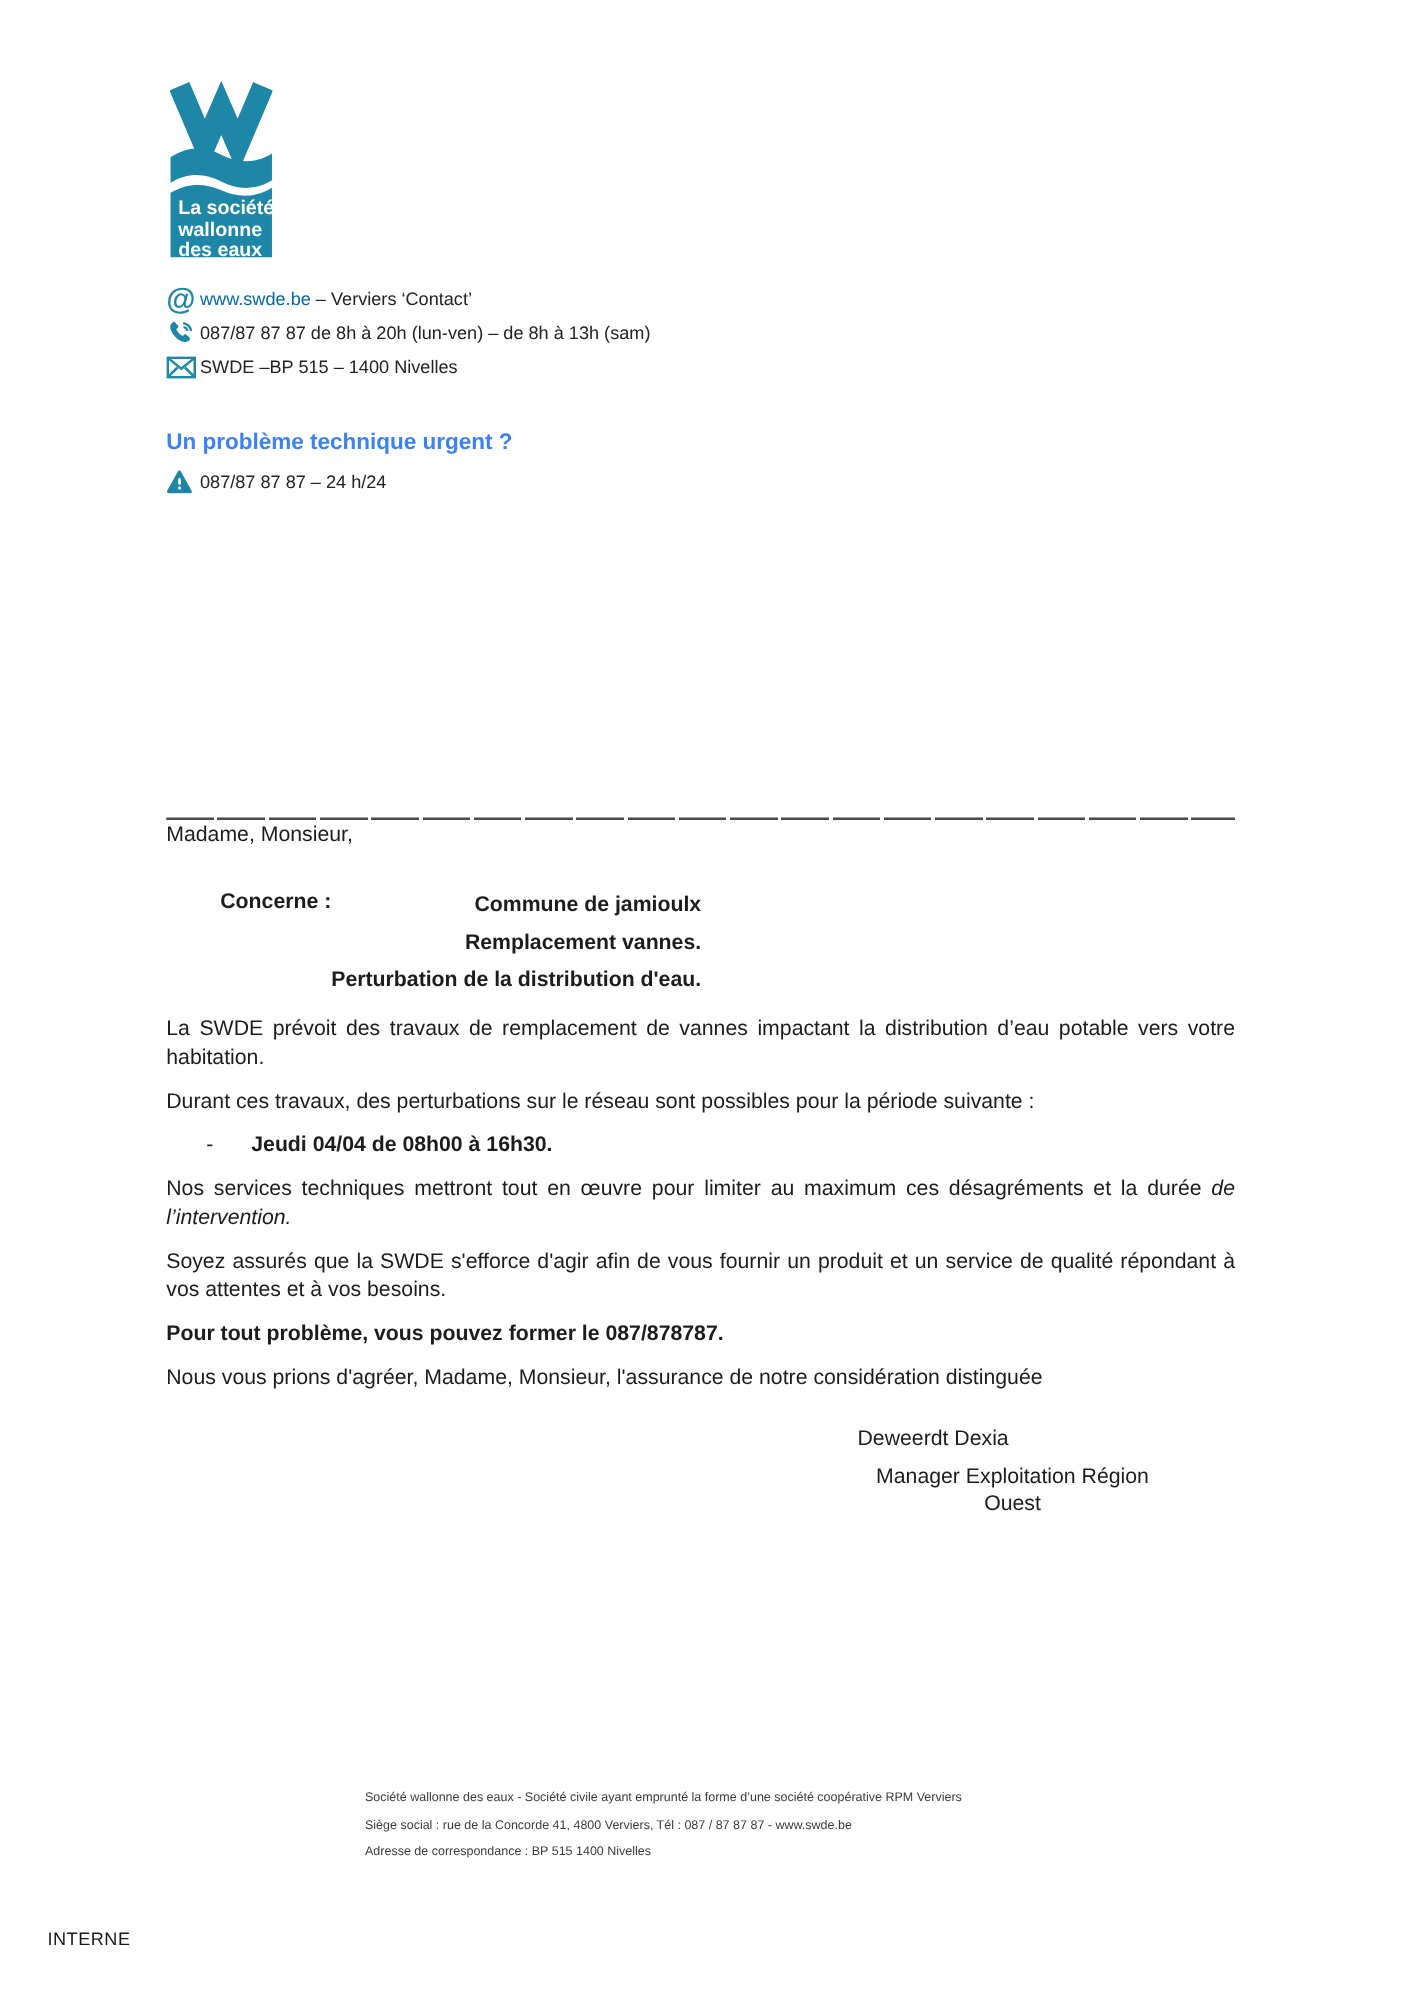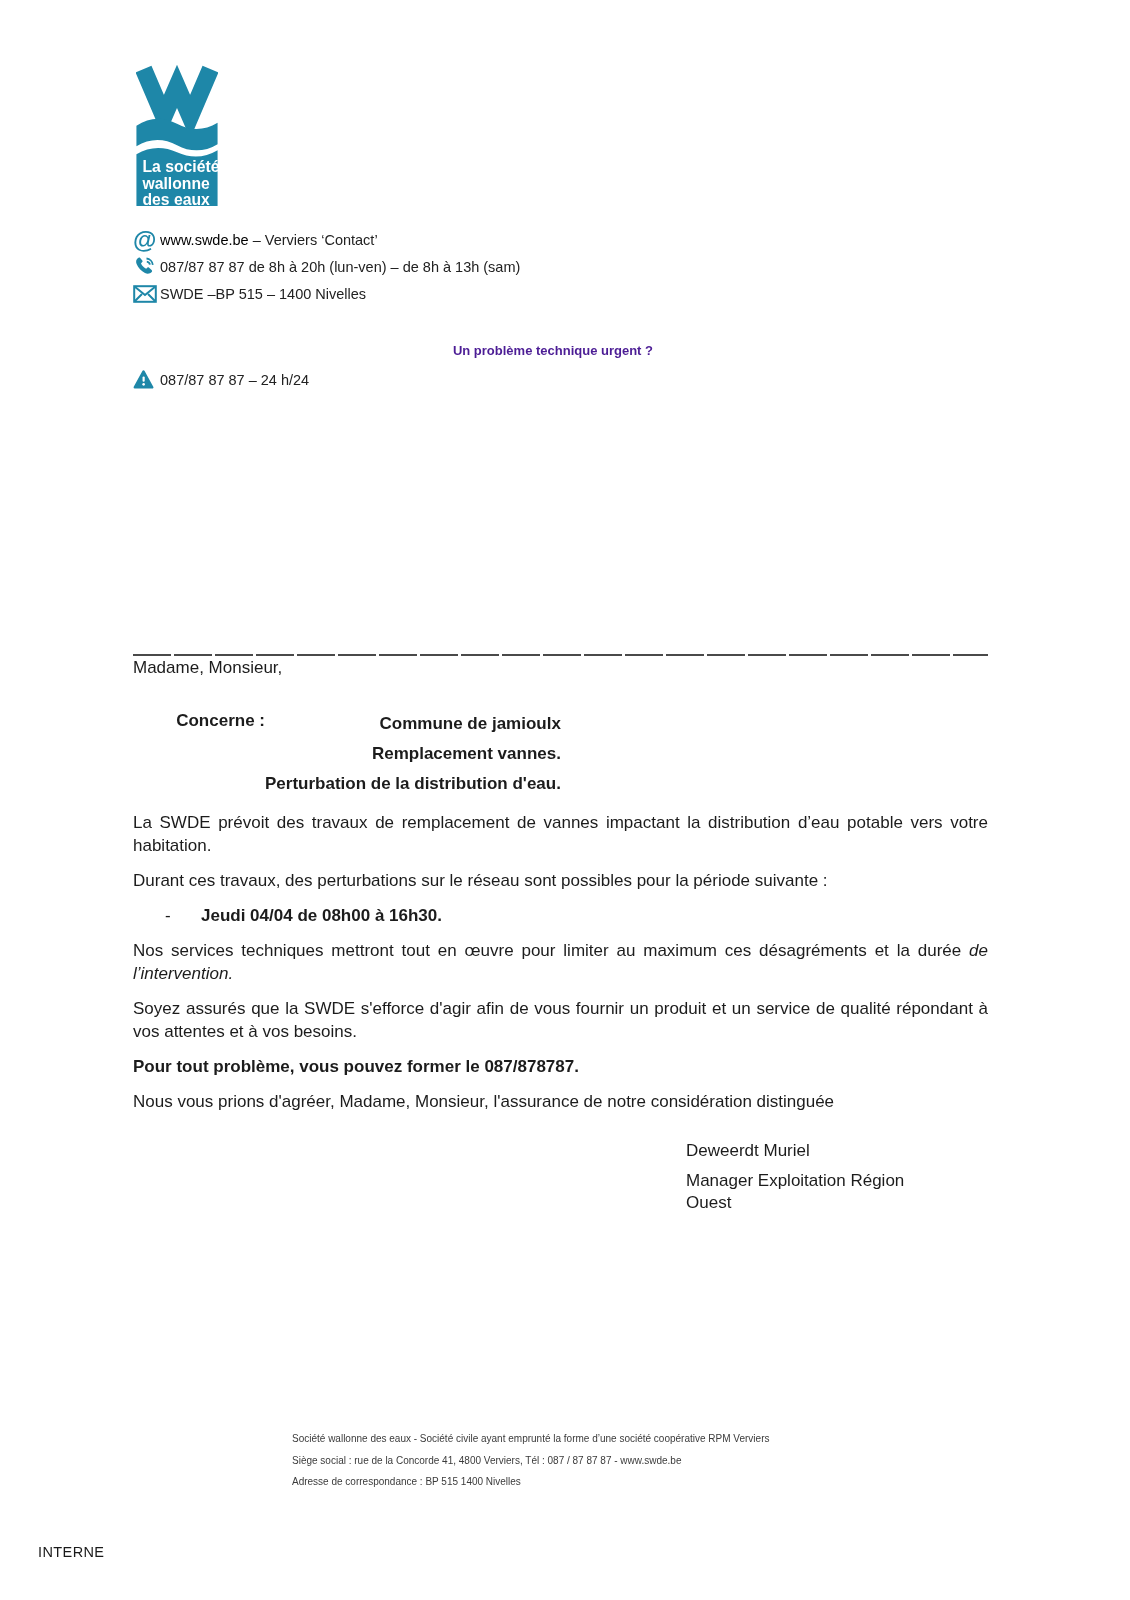--- a/index.html
+++ b/index.html
@@ -15,42 +15,42 @@
 
   
   .logo { position:absolute; left:136px; top:64px; width:82px; height:142px; }
 
   
   .contact { position:absolute; left:133px; top:226px; width:520px; }
   .contact-heading { font-size:14.5px; font-weight:bold; color:#171717; margin-bottom:13px; }
   .contact-row { display:flex; align-items:center; height:27px; font-size:14.5px; color:#222; }
   .contact-row .ico { width:27px; flex:0 0 27px; display:flex; align-items:center; }
   .at-glyph { color:#1e87a8; font-size:24px; font-weight:bold; line-height:24px; }
-  .weblink { color:#000000; text-decoration:none;margin-top:16px; }
-  .urgent-heading { font-size:13px; font-weight:bold; color:#4c1d95; margin-top:36px; margin-bottom:8px;text-align:right; }
+  .weblink { color:#0369a1; text-decoration:none;margin-top:16px; }
+  .urgent-heading { font-size:18px; font-weight:bold; color:#3b82f6; margin-top:36px; margin-bottom:8px; }
 
   
   .letter { position:absolute; left:133px; top:645px; width:855px; font-size:17px; line-height:23px; }
   .divider {
     height:3px; margin-top:8px;
     background:repeating-linear-gradient(90deg,#4a4a4a 0 38px,#ffffff 38px 41px);
     background-position:0 1px; background-size:100% 2px; background-repeat:repeat-x;
   }
   .salutation { }
   .concerne { display:flex; margin-top:30px; font-weight:bold;text-align:right; }
   .concerne-label { width:132px; flex:0 0 132px; }
   .concerne-lines div { line-height:30px; }
   .letter p { margin:12px 0 0 0; }
   p.just { text-align:justify; }
   .bullet { display:flex; margin-top:12px; padding-left:32px; font-weight:bold; }
   .bullet .dash { width:36px; flex:0 0 36px; font-weight:normal; }
   .italic { font-style:italic; }
   .bold-p { font-weight:bold; }
   .signature { margin-left:553px; margin-top:26px; width:248px; }
-  .signature .sig-title { margin-top:8px; line-height:22px; }
+  .signature .sig-title { margin-top:8px; line-height:22px;text-align:center; }
 
   
   .footer { position:absolute; left:292px; top:1428px; font-size:10px; line-height:21.5px; color:#3b3b3b; }
 
   .interne { position:absolute; left:38px; top:1544px; font-size:14.5px; font-weight:500; letter-spacing:0.4px; color:#1a1a1a; }
 </style>
 </head>
 <body>
 
 <div class="page">
@@ -135,21 +135,21 @@
 
     <p class="just"><span>Nos services techniques mettront tout en œuvre pour limiter au maximum ces désagréments et la durée </span><span class="italic">de l’intervention.</span></p>
 
     <p class="just">Soyez assurés que la SWDE s'efforce d'agir afin de vous fournir un produit et un service de qualité répondant à vos attentes et à vos besoins.</p>
 
     <p class="bold-p">Pour tout problème, vous pouvez former le 087/878787.</p>
 
     <p>Nous vous prions d'agréer, Madame, Monsieur, l'assurance de notre considération distinguée</p>
 
     <div class="signature">
-      <div>Deweerdt Muriel</div>
+      <div>Deweerdt Dexia</div>
       <div class="sig-title">Manager Exploitation Région Ouest</div>
     </div>
   </div>
 
   <div class="footer">
     <div>Société wallonne des eaux - Société civile ayant emprunté la forme d’une société coopérative RPM Verviers</div>
     <div>Siège social : rue de la Concorde 41, 4800 Verviers, Tél : 087 / 87 87 87 - www.swde.be</div>
     <div>Adresse de correspondance : BP 515 1400 Nivelles</div>
   </div>
 

